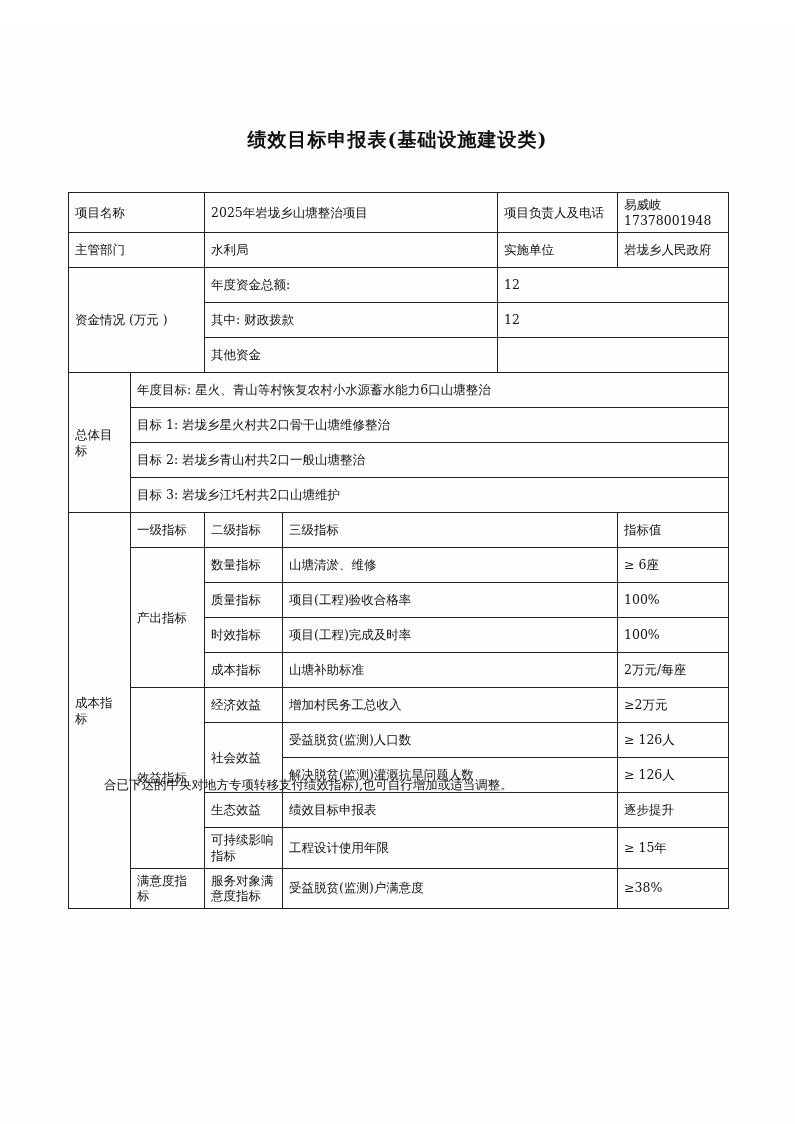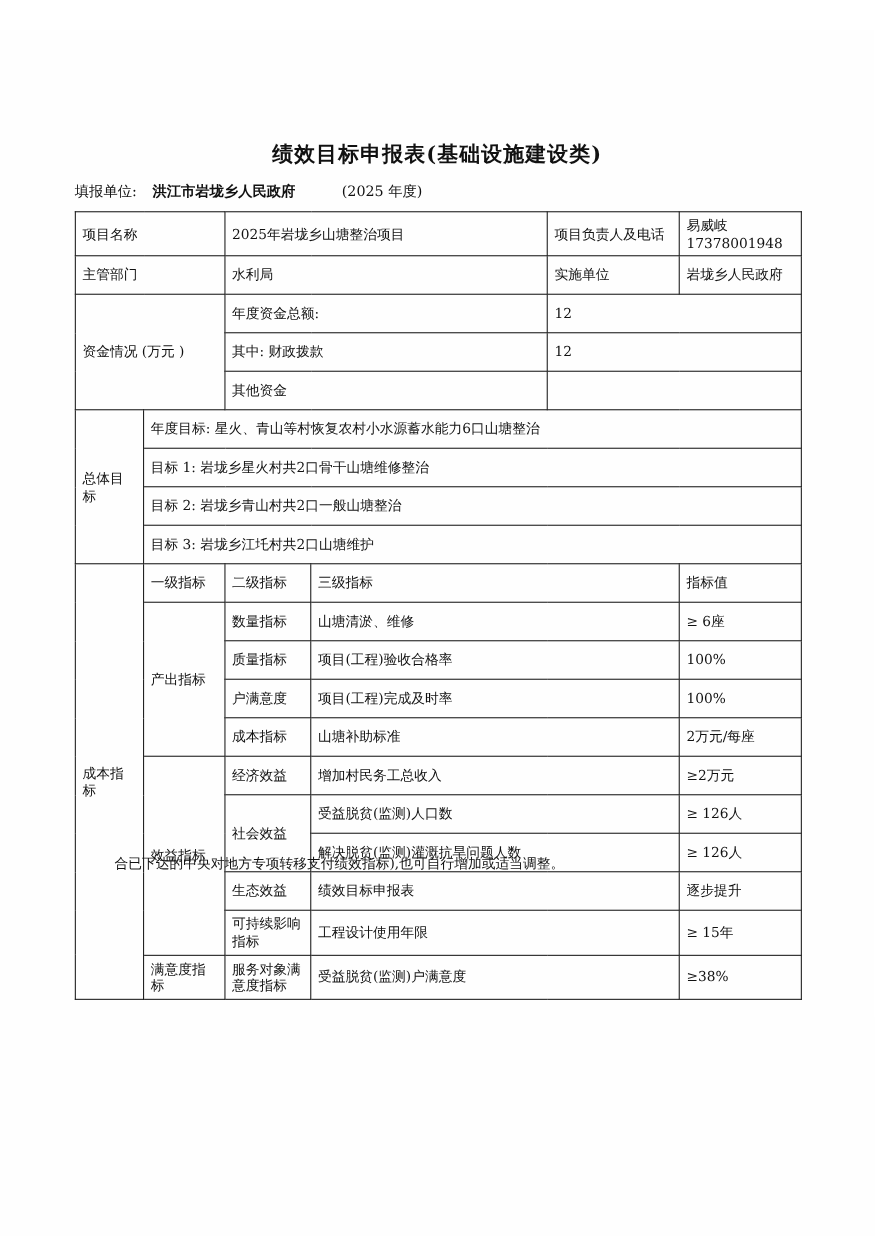--- a/index.html
+++ b/index.html
@@ -77,25 +77,20 @@
   }
   .note .indent { display: block; padding-left: 36px; }
 </style>
 </head>
 <body>
 
 <div class="page">
 
   <div class="doc-title">绩效目标申报表(基础设施建设类)</div>
 
-  <div class="subline">
-    <span class="unit-label">填报单位:</span>
-    <span class="unit-value bold">洪江市岩垅乡人民政府</span>
-    <span class="year">(2025 年度)</span>
-  </div>
 
   <table class="main">
     <colgroup>
       <col style="width:62px">
       <col style="width:74px">
       <col style="width:78px">
       <col style="width:215px">
       <col style="width:120px">
       <col style="width:111px">
     </colgroup>
@@ -156,21 +151,21 @@
         <td class="c">数量指标</td>
         <td class="l" colspan="2">山塘清淤、维修</td>
         <td class="c">≥ 6座</td>
       </tr>
       <tr>
         <td class="c">质量指标</td>
         <td class="l" colspan="2">项目(工程)验收合格率</td>
         <td class="l">100%</td>
       </tr>
       <tr>
-        <td class="c">户满意度</td>
+        <td class="c">时效指标</td>
         <td class="l" colspan="2">项目(工程)完成及时率</td>
         <td class="l">100%</td>
       </tr>
       <tr>
         <td class="c">成本指标</td>
         <td class="l" colspan="2">山塘补助标准</td>
         <td class="c">2万元/每座</td>
       </tr>
 
       <tr>

